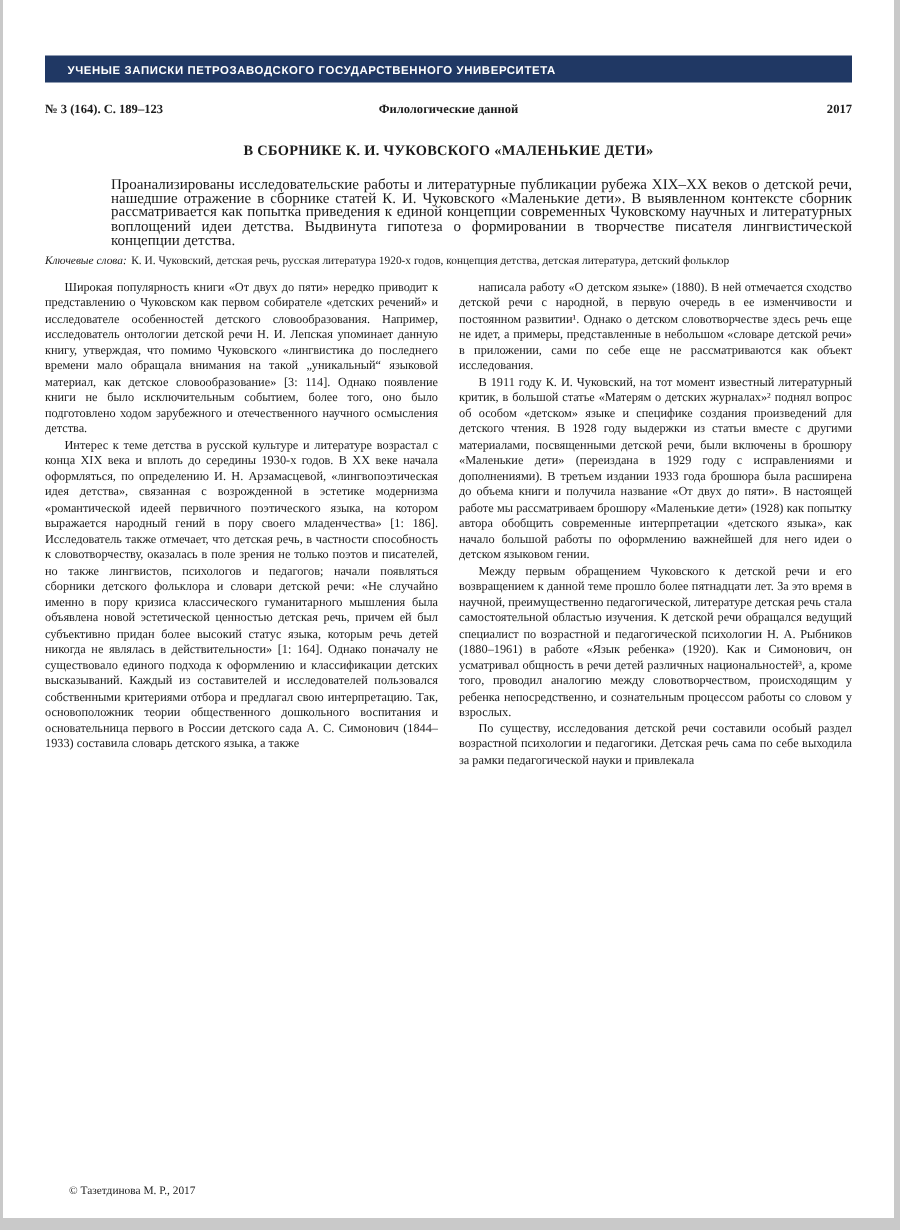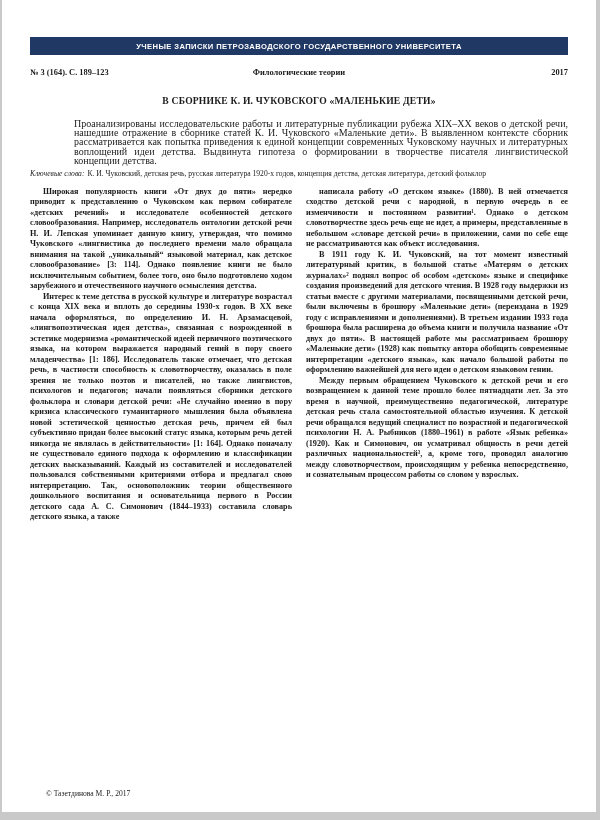--- a/index.html
+++ b/index.html
@@ -16,26 +16,25 @@
     margin-left:2px;
     background:#ffffff;
     overflow:hidden;
   }
   .content { padding:0 28px; }
 
   .header-bar {
     margin:37px 28px 0;
     background:#203864;
     color:#ffffff;
-    text-align:center;
     font-family:"Liberation Sans", sans-serif;
     font-weight:bold;
     font-size:7.6px;
     letter-spacing:0.4px;
-    padding:5px 0 4px;
+    padding:5px 15px 4px;
   }
 
   .meta-row {
     display:flex;
     margin-top:13px;
     font-size:8.4px;
     font-weight:bold;
   }
   .meta-row > div { flex:1; }
   .meta-issue { text-align:left; }
@@ -96,42 +95,42 @@
     height:505px;
     overflow:hidden;
   }
   .col {
     flex:1;
     font-size:8.2px;
     line-height:10.5px;
     text-align:justify;
     hyphens:auto;
   }
-  .col p { text-indent:13px;font-weight:bold; }
+  .col p { text-indent:13px; }
 
   .footer {
     position:absolute;
     left:30px;
     bottom:14px;
     font-size:7.6px;
     padding-left:14px;
   }
 </style>
 </head>
 <body>
 
 <div class="page">
 
   <div class="header-bar">УЧЕНЫЕ ЗАПИСКИ ПЕТРОЗАВОДСКОГО ГОСУДАРСТВЕННОГО УНИВЕРСИТЕТА</div>
 
   <div class="content">
 
     <div class="meta-row">
       <div class="meta-issue">№ 3 (164). С. 189–123</div>
-      <div class="meta-section">Филологические теории</div>
+      <div class="meta-section">Филологические данной</div>
       <div class="meta-year">2017</div>
     </div>
 
 
 
     <div class="article-title">
       <div>В СБОРНИКЕ К. И. ЧУКОВСКОГО «МАЛЕНЬКИЕ ДЕТИ»</div>
     </div>
 
     <p class="abstract">Проанализированы исследовательские работы и литературные публикации рубежа XIX–XX веков о детской речи, нашедшие отражение в сборнике статей К. И. Чуковского «Маленькие дети». В выявленном контексте сборник рассматривается как попытка приведения к единой концепции современных Чуковскому научных и литературных воплощений идеи детства. Выдвинута гипотеза о формировании в творчестве писателя лингвистической концепции детства.</p>
@@ -142,20 +141,21 @@
 
     <div class="columns">
       <div class="col">
         <p>Широкая популярность книги «От двух до пяти» нередко приводит к представлению о Чуковском как первом собирателе «детских речений» и исследователе особенностей детского словообразования. Например, исследователь онтологии детской речи Н. И. Лепская упоминает данную книгу, утверждая, что помимо Чуковского «лингвистика до последнего времени мало обращала внимания на такой „уникальный“ языковой материал, как детское словообразование» [3: 114]. Однако появление книги не было исключительным событием, более того, оно было подготовлено ходом зарубежного и отечественного научного осмысления детства.</p>
         <p>Интерес к теме детства в русской культуре и литературе возрастал с конца XIX века и вплоть до середины 1930-х годов. В XX веке начала оформляться, по определению И. Н. Арзамасцевой, «лингвопоэтическая идея детства», связанная с возрожденной в эстетике модернизма «романтической идеей первичного поэтического языка, на котором выражается народный гений в пору своего младенчества» [1: 186]. Исследователь также отмечает, что детская речь, в частности способность к словотворчеству, оказалась в поле зрения не только поэтов и писателей, но также лингвистов, психологов и педагогов; начали появляться сборники детского фольклора и словари детской речи: «Не случайно именно в пору кризиса классического гуманитарного мышления была объявлена новой эстетической ценностью детская речь, причем ей был субъективно придан более высокий статус языка, которым речь детей никогда не являлась в действительности» [1: 164]. Однако поначалу не существовало единого подхода к оформлению и классификации детских высказываний. Каждый из составителей и исследователей пользовался собственными критериями отбора и предлагал свою интерпретацию. Так, основоположник теории общественного дошкольного воспитания и основательница первого в России детского сада А. С. Симонович (1844–1933) составила словарь детского языка, а также</p>
       </div>
       <div class="col">
         <p>написала работу «О детском языке» (1880). В ней отмечается сходство детской речи с народной, в первую очередь в ее изменчивости и постоянном развитии¹. Однако о детском словотворчестве здесь речь еще не идет, а примеры, представленные в небольшом «словаре детской речи» в приложении, сами по себе еще не рассматриваются как объект исследования.</p>
         <p>В 1911 году К. И. Чуковский, на тот момент известный литературный критик, в большой статье «Матерям о детских журналах»² поднял вопрос об особом «детском» языке и специфике создания произведений для детского чтения. В 1928 году выдержки из статьи вместе с другими материалами, посвященными детской речи, были включены в брошюру «Маленькие дети» (переиздана в 1929 году с исправлениями и дополнениями). В третьем издании 1933 года брошюра была расширена до объема книги и получила название «От двух до пяти». В настоящей работе мы рассматриваем брошюру «Маленькие дети» (1928) как попытку автора обобщить современные интерпретации «детского языка», как начало большой работы по оформлению важнейшей для него идеи о детском языковом гении.</p>
         <p>Между первым обращением Чуковского к детской речи и его возвращением к данной теме прошло более пятнадцати лет. За это время в научной, преимущественно педагогической, литературе детская речь стала самостоятельной областью изучения. К детской речи обращался ведущий специалист по возрастной и педагогической психологии Н. А. Рыбников (1880–1961) в работе «Язык ребенка» (1920). Как и Симонович, он усматривал общность в речи детей различных национальностей³, а, кроме того, проводил аналогию между словотворчеством, происходящим у ребенка непосредственно, и сознательным процессом работы со словом у взрослых.</p>
+        <p>По существу, исследования детской речи составили особый раздел возрастной психологии и педагогики. Детская речь сама по себе выходила за рамки педагогической науки и привлекала</p>
       </div>
     </div>
 
   </div>
 
   <div class="footer">© Тазетдинова М. Р., 2017</div>
 
 </div>
 
 </body></html>

